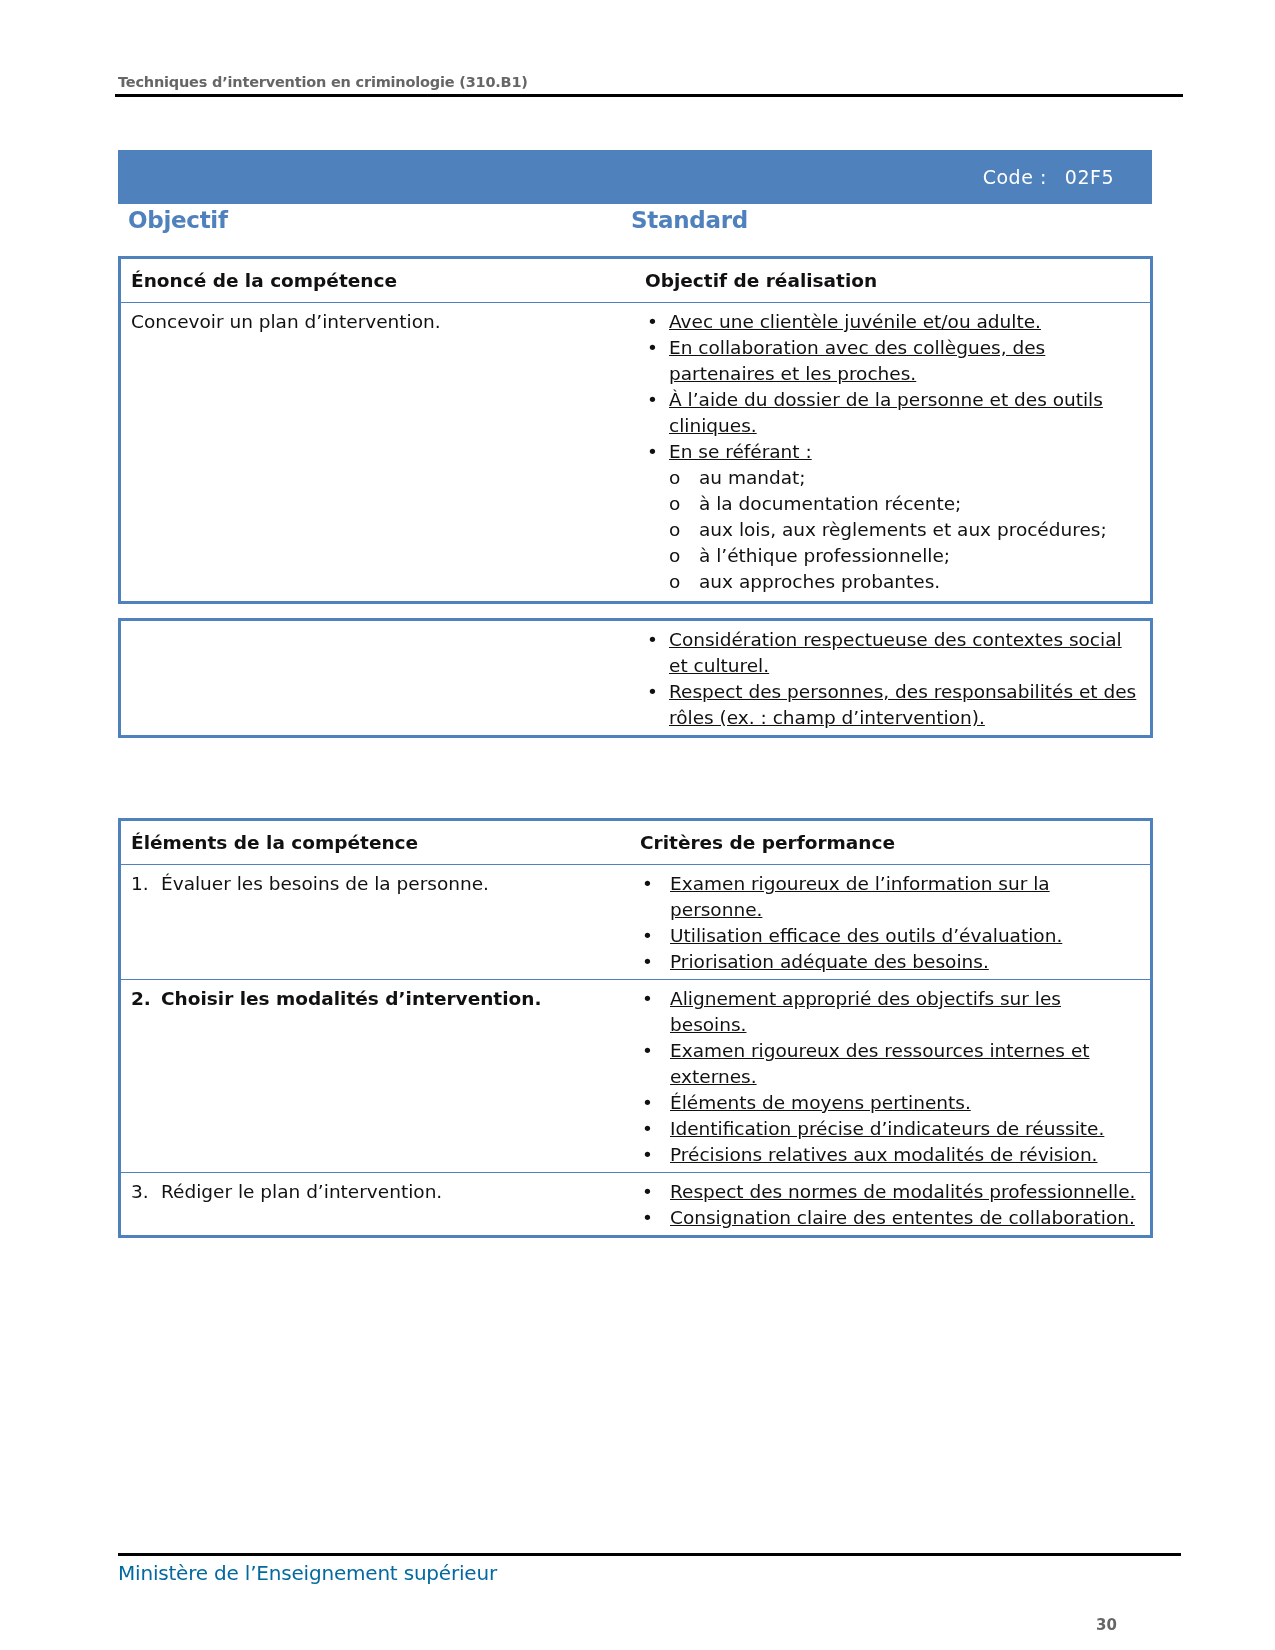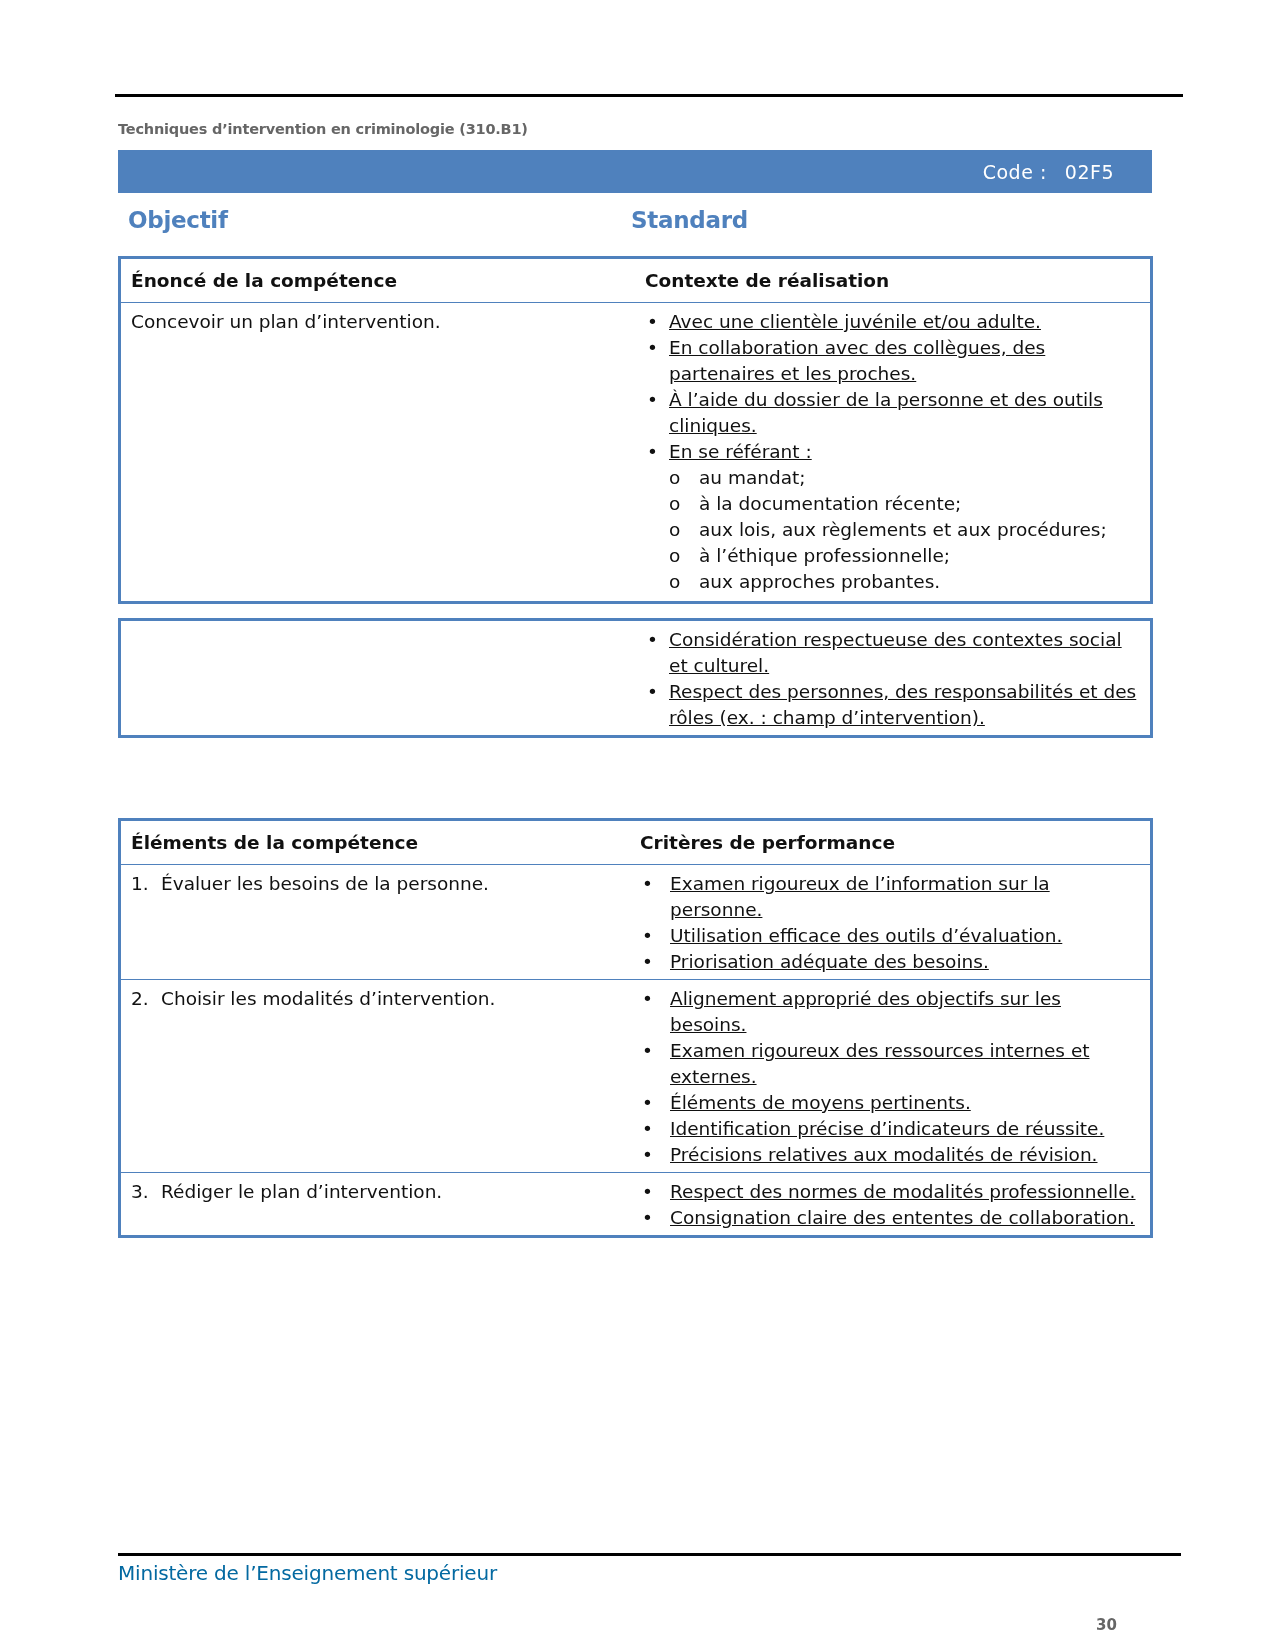--- a/index.html
+++ b/index.html
@@ -1,21 +1,21 @@
 <!DOCTYPE html>
 <html><head>
 <meta charset="utf-8">
 <style>
   html, body { margin: 0; padding: 0; background: #ffffff; }
   body { width: 1275px; height: 1650px; position: relative; overflow: hidden;
          font-family: "DejaVu Sans", sans-serif; color: #111; }
   .page-header-text { position: absolute; left: 118px; top: 74px; font-size: 14.5px;
-         font-weight: bold; color: #666; font-family: "DejaVu Sans", sans-serif; letter-spacing: -0.2px; margin-top: 47px; }
+         font-weight: bold; color: #666; font-family: "DejaVu Sans", sans-serif; letter-spacing: -0.2px; }
   .page-header-rule { position: absolute; left: 115px; top: 94px; width: 1068px; height: 3px; background: #000; }
-  .code-bar { position: absolute; left: 118px; top: 150px; width: 1034px; height: 43px; background: #4f81bd;
+  .code-bar { position: absolute; left: 118px; top: 150px; width: 1034px; height: 54px; background: #4f81bd;
          color: #fff; font-size: 19px; display: flex; align-items: center; justify-content: flex-end;
          box-sizing: border-box; padding-right: 38px; letter-spacing: 0.5px; }
   .code-bar .code-label { margin-right: 18px; }
   .section-title { position: absolute; top: 207px; font-size: 23px; font-weight: bold; color: #4f81bd; letter-spacing: -0.3px; }
   .section-objectif { left: 128px; }
   .section-standard { left: 631px; text-align: center; }
   table.comp { position: absolute; left: 118px; width: 1035px; border-collapse: collapse;
          border: 3px solid #4f81bd; font-size: 18.5px; table-layout: fixed; }
   table.comp td { vertical-align: top; padding: 0 8px; }
   table.comp tr.hdr td { font-weight: bold; height: 43px; vertical-align: middle; }
@@ -46,21 +46,21 @@
   <span>02F5</span>
 </div>
 
 <div class="section-title section-objectif">Objectif</div>
 <div class="section-title section-standard">Standard</div>
 
 <table class="comp" style="top:256px;padding-left:8px;">
   <tbody>
       <tr class="hdr">
     <td class="left-col">Énoncé de la compétence</td>
-    <td style="padding-left:13px;">Contexte de réalisation</td>
+    <td style="padding-left:13px;">Objectif de réalisation</td>
   </tr>
   <tr>
     <td class="left-col pad-top" style="line-height:26px;">Concevoir un plan d’intervention.</td>
     <td class="pad-top" style="padding-left:13px; padding-bottom:6px;">
       <ul class="b">
         <li>Avec une clientèle juvénile et/ou adulte.</li>
         <li>En collaboration avec des collègues, des partenaires et les proches.</li>
         <li>À l’aide du dossier de la personne et des outils cliniques.</li>
         <li><span>En se référant :</span>
         </li>
@@ -103,21 +103,21 @@
     </td>
     <td class="pad-top" style="padding-bottom:4px;">
       <ul class="b b2">
         <li>Examen rigoureux de l’information sur la personne.</li>
         <li>Utilisation efficace des outils d’évaluation.</li>
         <li>Priorisation adéquate des besoins.</li>
       </ul>
     </td>
   </tr>
   <tr>
-    <td class="left-col pad-top" style="line-height:26px;">
+    <td class="left-col pad-top" style="line-height:26px;font-weight:bold;">
       <span class="num">2.</span><span>Choisir les modalités d’intervention.</span>
     </td>
     <td class="pad-top" style="padding-bottom:4px;">
       <ul class="b b2">
         <li>Alignement approprié des objectifs sur les besoins.</li>
         <li>Examen rigoureux des ressources internes et externes.</li>
         <li>Éléments de moyens pertinents.</li>
         <li>Identification précise d’indicateurs de réussite.</li>
         <li>Précisions relatives aux modalités de révision.</li>
       </ul>

